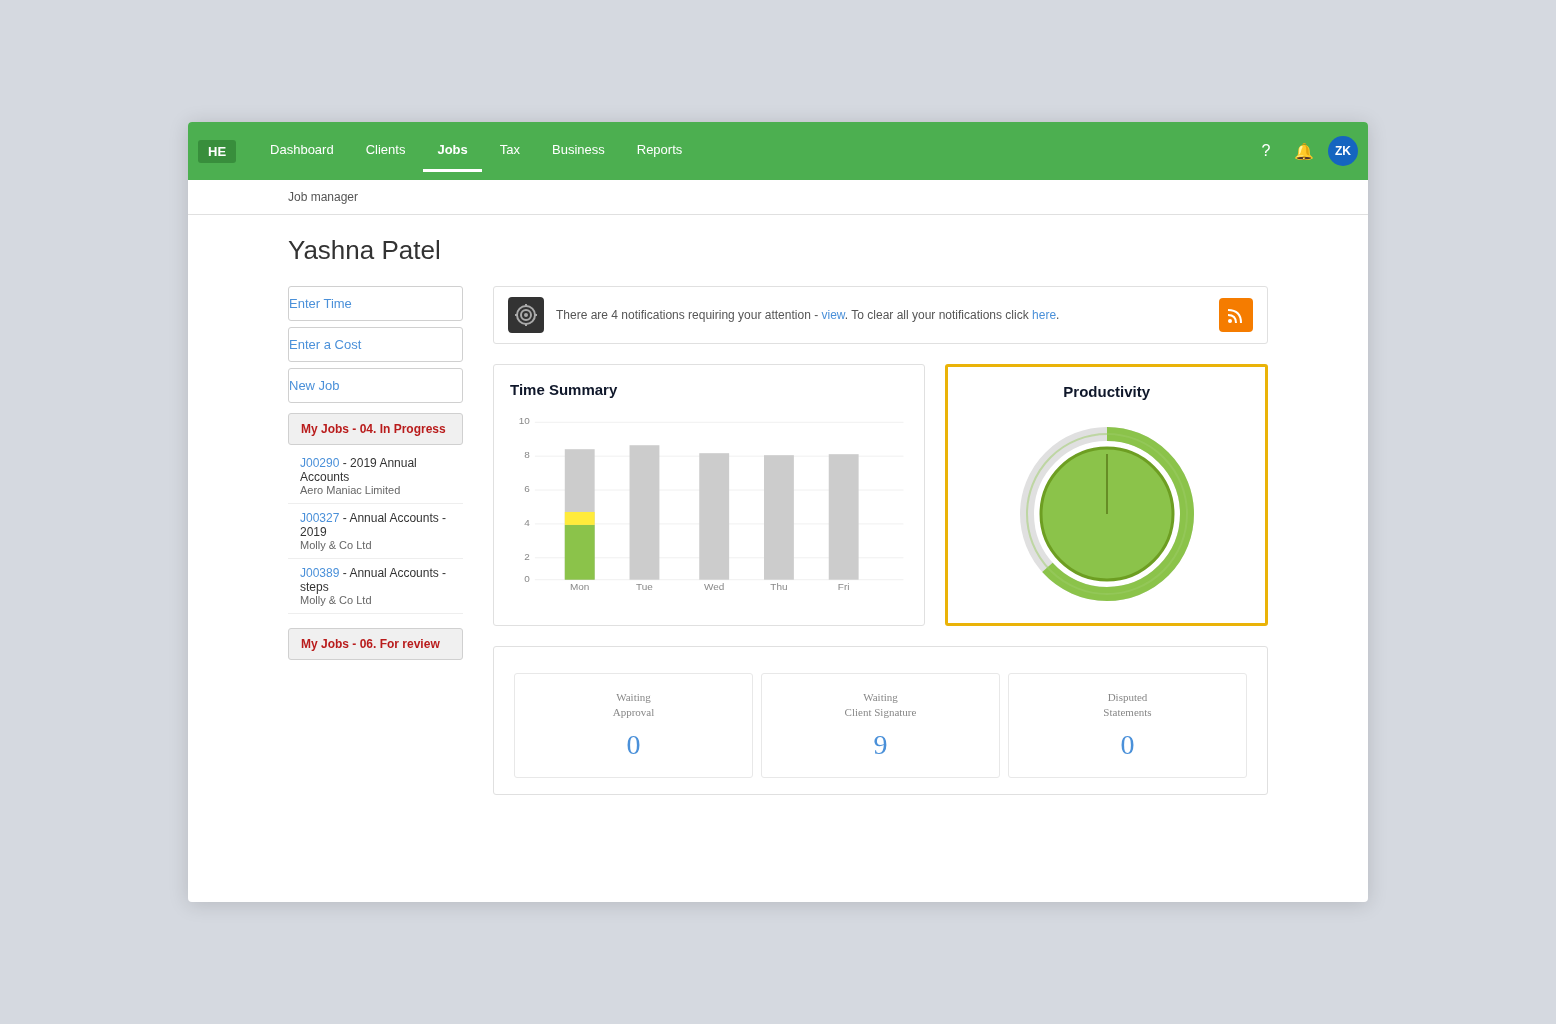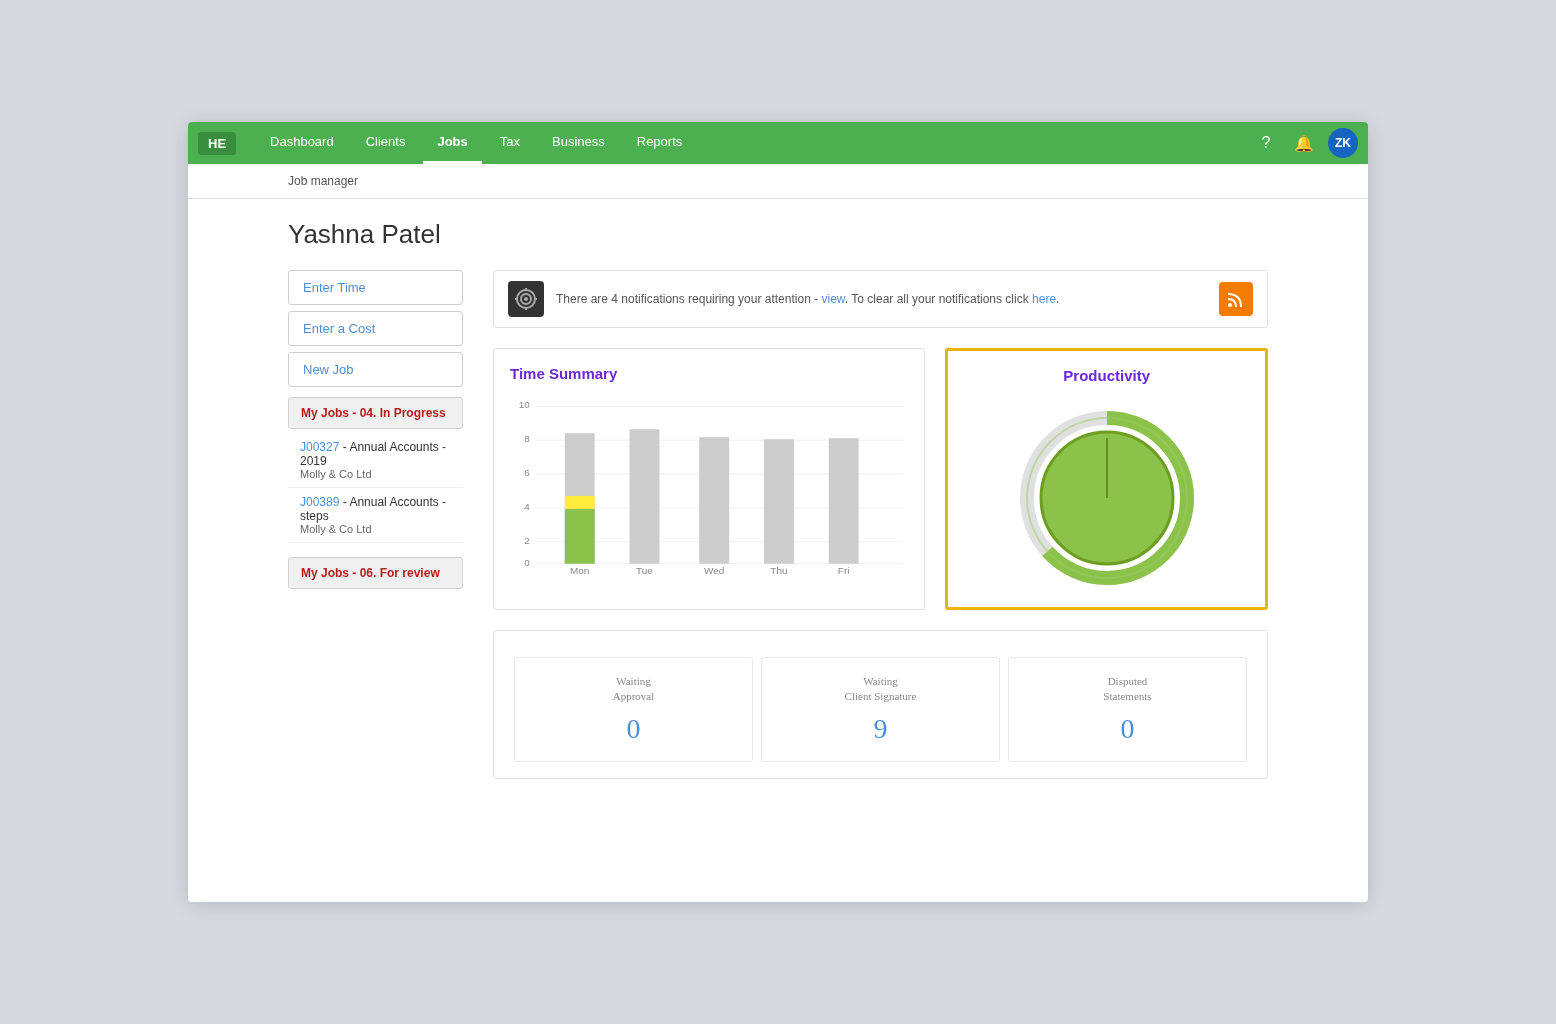--- a/index.html
+++ b/index.html
@@ -19,21 +19,21 @@
       min-height: 780px;
       border-radius: 4px;
       box-shadow: 0 2px 20px rgba(0,0,0,0.15);
       overflow: hidden;
     }
     
     .nav-bar {
       background: #4caf50;
       display: flex;
       align-items: center;
-      height: 42px;
+      height: 58px;
       padding: 0 10px;
     }
     .nav-logo {
       background: #388e3c;
       color: #fff;
       font-weight: bold;
       font-size: 13px;
       padding: 4px 10px;
       border-radius: 3px;
       margin-right: 20px;
@@ -107,21 +107,21 @@
       gap: 30px;
     }
     
     .sidebar {
       width: 175px;
       flex-shrink: 0;
     }
     .sidebar-action-btn {
       display: block;
       width: 100%;
-      padding: 9px 14px;
+      padding: 9px 0;
       margin-bottom: 6px;
       background: #fff;
       border: 1px solid #d0d0d0;
       border-radius: 3px;
       color: #4a90d9;
       font-size: 13px;
       cursor: pointer;
       text-align: left;
       text-decoration: none;
     }
@@ -202,21 +202,21 @@
     .time-summary-card {
       flex: 1.4;
       background: #fff;
       border: 1px solid #e0e0e0;
       border-radius: 3px;
       padding: 16px;
     }
     .card-title {
       font-size: 15px;
       font-weight: 600;
-      color: #6d28d9;
+      color: #0f172a;
       margin-bottom: 14px;
     }
     .chart-area {
       position: relative;
       height: 180px;
     }
     .chart-svg {
       width: 100%;
       height: 100%;
     }
@@ -302,20 +302,27 @@
     <div class="content-layout">
 
       <div class="sidebar">
         <button class="sidebar-action-btn">Enter Time</button>
         <button class="sidebar-action-btn">Enter a Cost</button>
         <button class="sidebar-action-btn">New Job</button>
 
         <div class="sidebar-section-header">My Jobs - 04. In Progress</div>
 
 
+        <div class="sidebar-job-item">
+          <div>
+            <a class="sidebar-job-link">J00290</a>
+            <span> - 2019 Annual Accounts</span>
+          </div>
+          <div class="sidebar-job-client">Aero Maniac Limited</div>
+        </div>
 
         <div class="sidebar-job-item">
           <div>
             <a class="sidebar-job-link">J00327</a>
             <span> - Annual Accounts - 2019</span>
           </div>
           <div class="sidebar-job-client">Molly &amp; Co Ltd</div>
         </div>
 
         <div class="sidebar-job-item">

